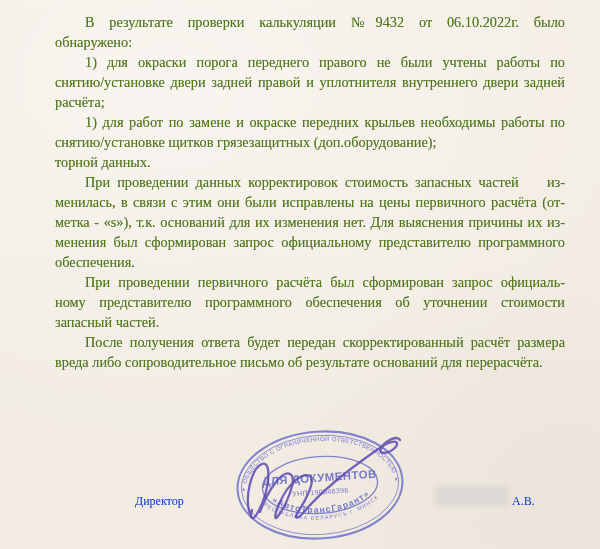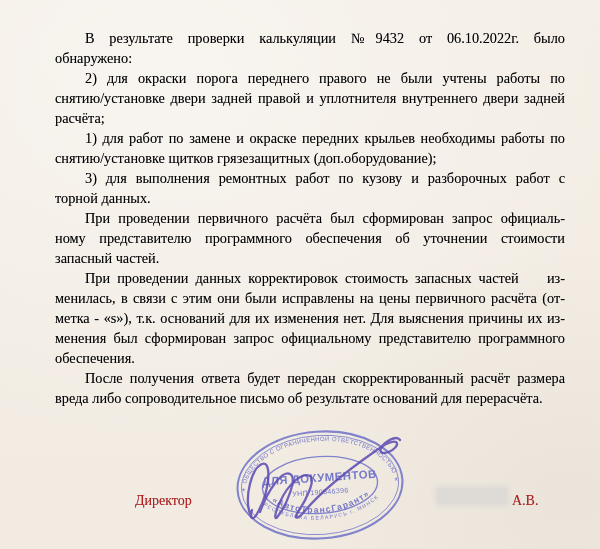--- a/index.html
+++ b/index.html
@@ -6,35 +6,35 @@
   body{
     width:600px;height:549px;overflow:hidden;position:relative;
     background:
       radial-gradient(130% 110% at 28% 15%, rgba(255,255,255,.38), rgba(255,255,255,0) 62%),
       radial-gradient(90% 80% at 95% 90%, rgba(216,205,192,.25), rgba(216,205,192,0) 55%),
       linear-gradient(180deg,#f4eee6,#f1ebe2);
     font-family:"Liberation Serif","DejaVu Serif",serif;
   }
   .doc{
     position:absolute;left:0;top:0;right:0;
-    padding:28px 35px 0 55px;
-    color:#000000;
+    padding:12px 35px 0 55px;
+    color:#4d7c0f;
     font-size:14.3px;
     overflow:hidden;
     text-shadow:0 0 .5px rgba(70,70,95,.45);
   }
   .para{margin:0;}
   .line{
     display:block;line-height:20px;white-space:nowrap;
     text-align:justify;text-align-last:justify;
   }
   .line.first{text-indent:30px;}
   .line.last{text-align-last:left;}
   .sign-row span{
-    position:absolute;color:#b91c1c;font-size:14px;line-height:18px;
+    position:absolute;color:#1d4ed8;font-size:12px;line-height:18px;
     text-shadow:0 0 .5px rgba(70,70,95,.45);
   }
   .role{left:135px;top:492px;}
   .initials{left:512px;top:492px;}
   .redaction{
     position:absolute;left:437px;top:488px;width:70px;height:16px;
     background:#dbd8d4;opacity:.8;border-radius:2px;
     box-shadow:0 0 5px 3px rgba(219,216,212,.8);
   }
   .stamp-wrap{
@@ -49,43 +49,42 @@
 </head>
 <body>
 
 <div class="doc">
   <div>
       <div class="para">
         <div class="line first">В результате проверки калькуляции №9432 от 06.10.2022г. было</div>
         <div class="line last">обнаружено:</div>
       </div>
       <div class="para">
-        <div class="line first">2) для окраски порога переднего правого не были учтены работы по</div>
+        <div class="line first">1) для окраски порога переднего правого не были учтены работы по</div>
         <div class="line">снятию/установке двери задней правой и уплотнителя внутреннего двери задней</div>
         <div class="line last">расчёта;</div>
       </div>
       <div class="para">
         <div class="line first">1) для работ по замене и окраске передних крыльев необходимы работы по</div>
         <div class="line last">снятию/установке щитков грязезащитных (доп.оборудование);</div>
       </div>
       <div class="para">
-        <div class="line first">3) для выполнения ремонтных работ по кузову и разборочных работ с</div>
         <div class="line last">торной данных.</div>
-      </div>
-      <div class="para">
-        <div class="line first">При проведении первичного расчёта был сформирован запрос официаль-</div>
-        <div class="line">ному представителю программного обеспечения об уточнении стоимости</div>
-        <div class="line last">запасный частей.</div>
       </div>
       <div class="para">
         <div class="line first">При проведении данных корректировок стоимость запасных частей &nbsp;&nbsp; из-</div>
         <div class="line">менилась, в связи с этим они были исправлены на цены первичного расчёта (от-</div>
         <div class="line">метка - «s»), т.к. оснований для их изменения нет. Для выяснения причины их из-</div>
         <div class="line">менения был сформирован запрос официальному представителю программного</div>
         <div class="line last">обеспечения.</div>
+      </div>
+      <div class="para">
+        <div class="line first">При проведении первичного расчёта был сформирован запрос официаль-</div>
+        <div class="line">ному представителю программного обеспечения об уточнении стоимости</div>
+        <div class="line last">запасный частей.</div>
       </div>
       <div class="para">
         <div class="line first">После получения ответа будет передан скорректированный расчёт размера</div>
         <div class="line last">вреда либо сопроводительное письмо об результате оснований для перерасчёта.</div>
       </div>
     </div>
 </div>
 
 <div class="sign-row">
   <span class="role">Директор</span>

